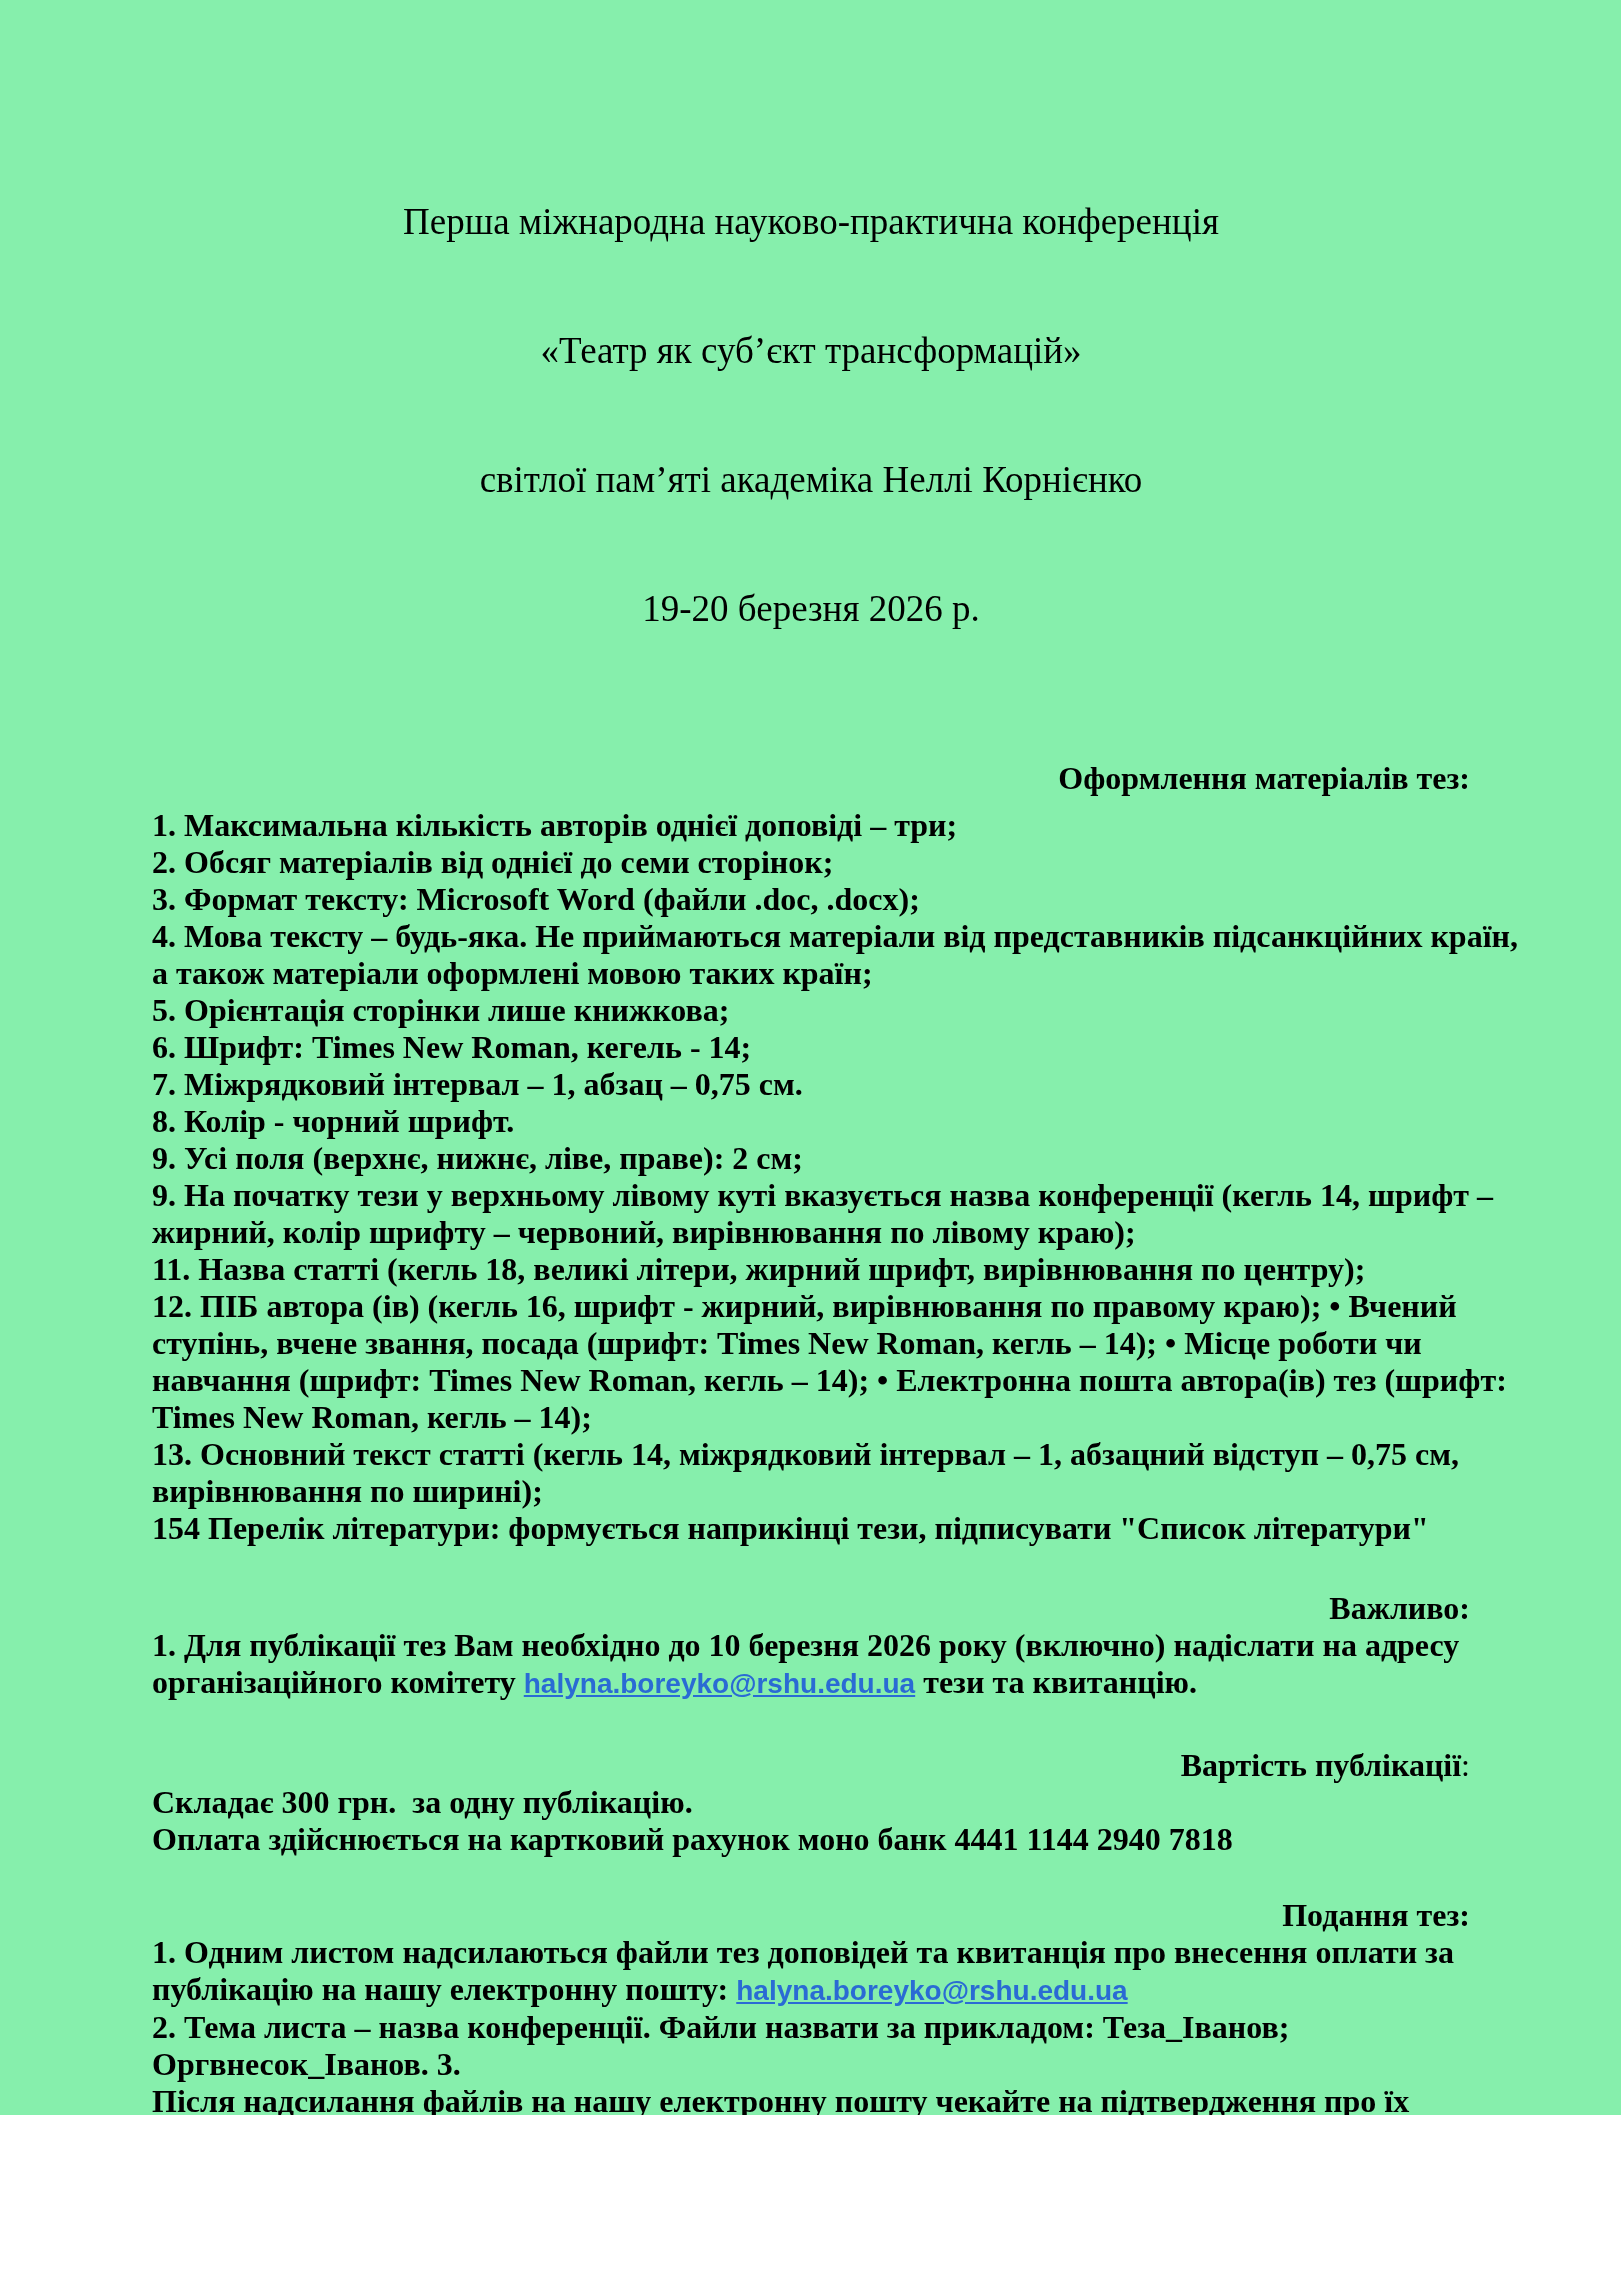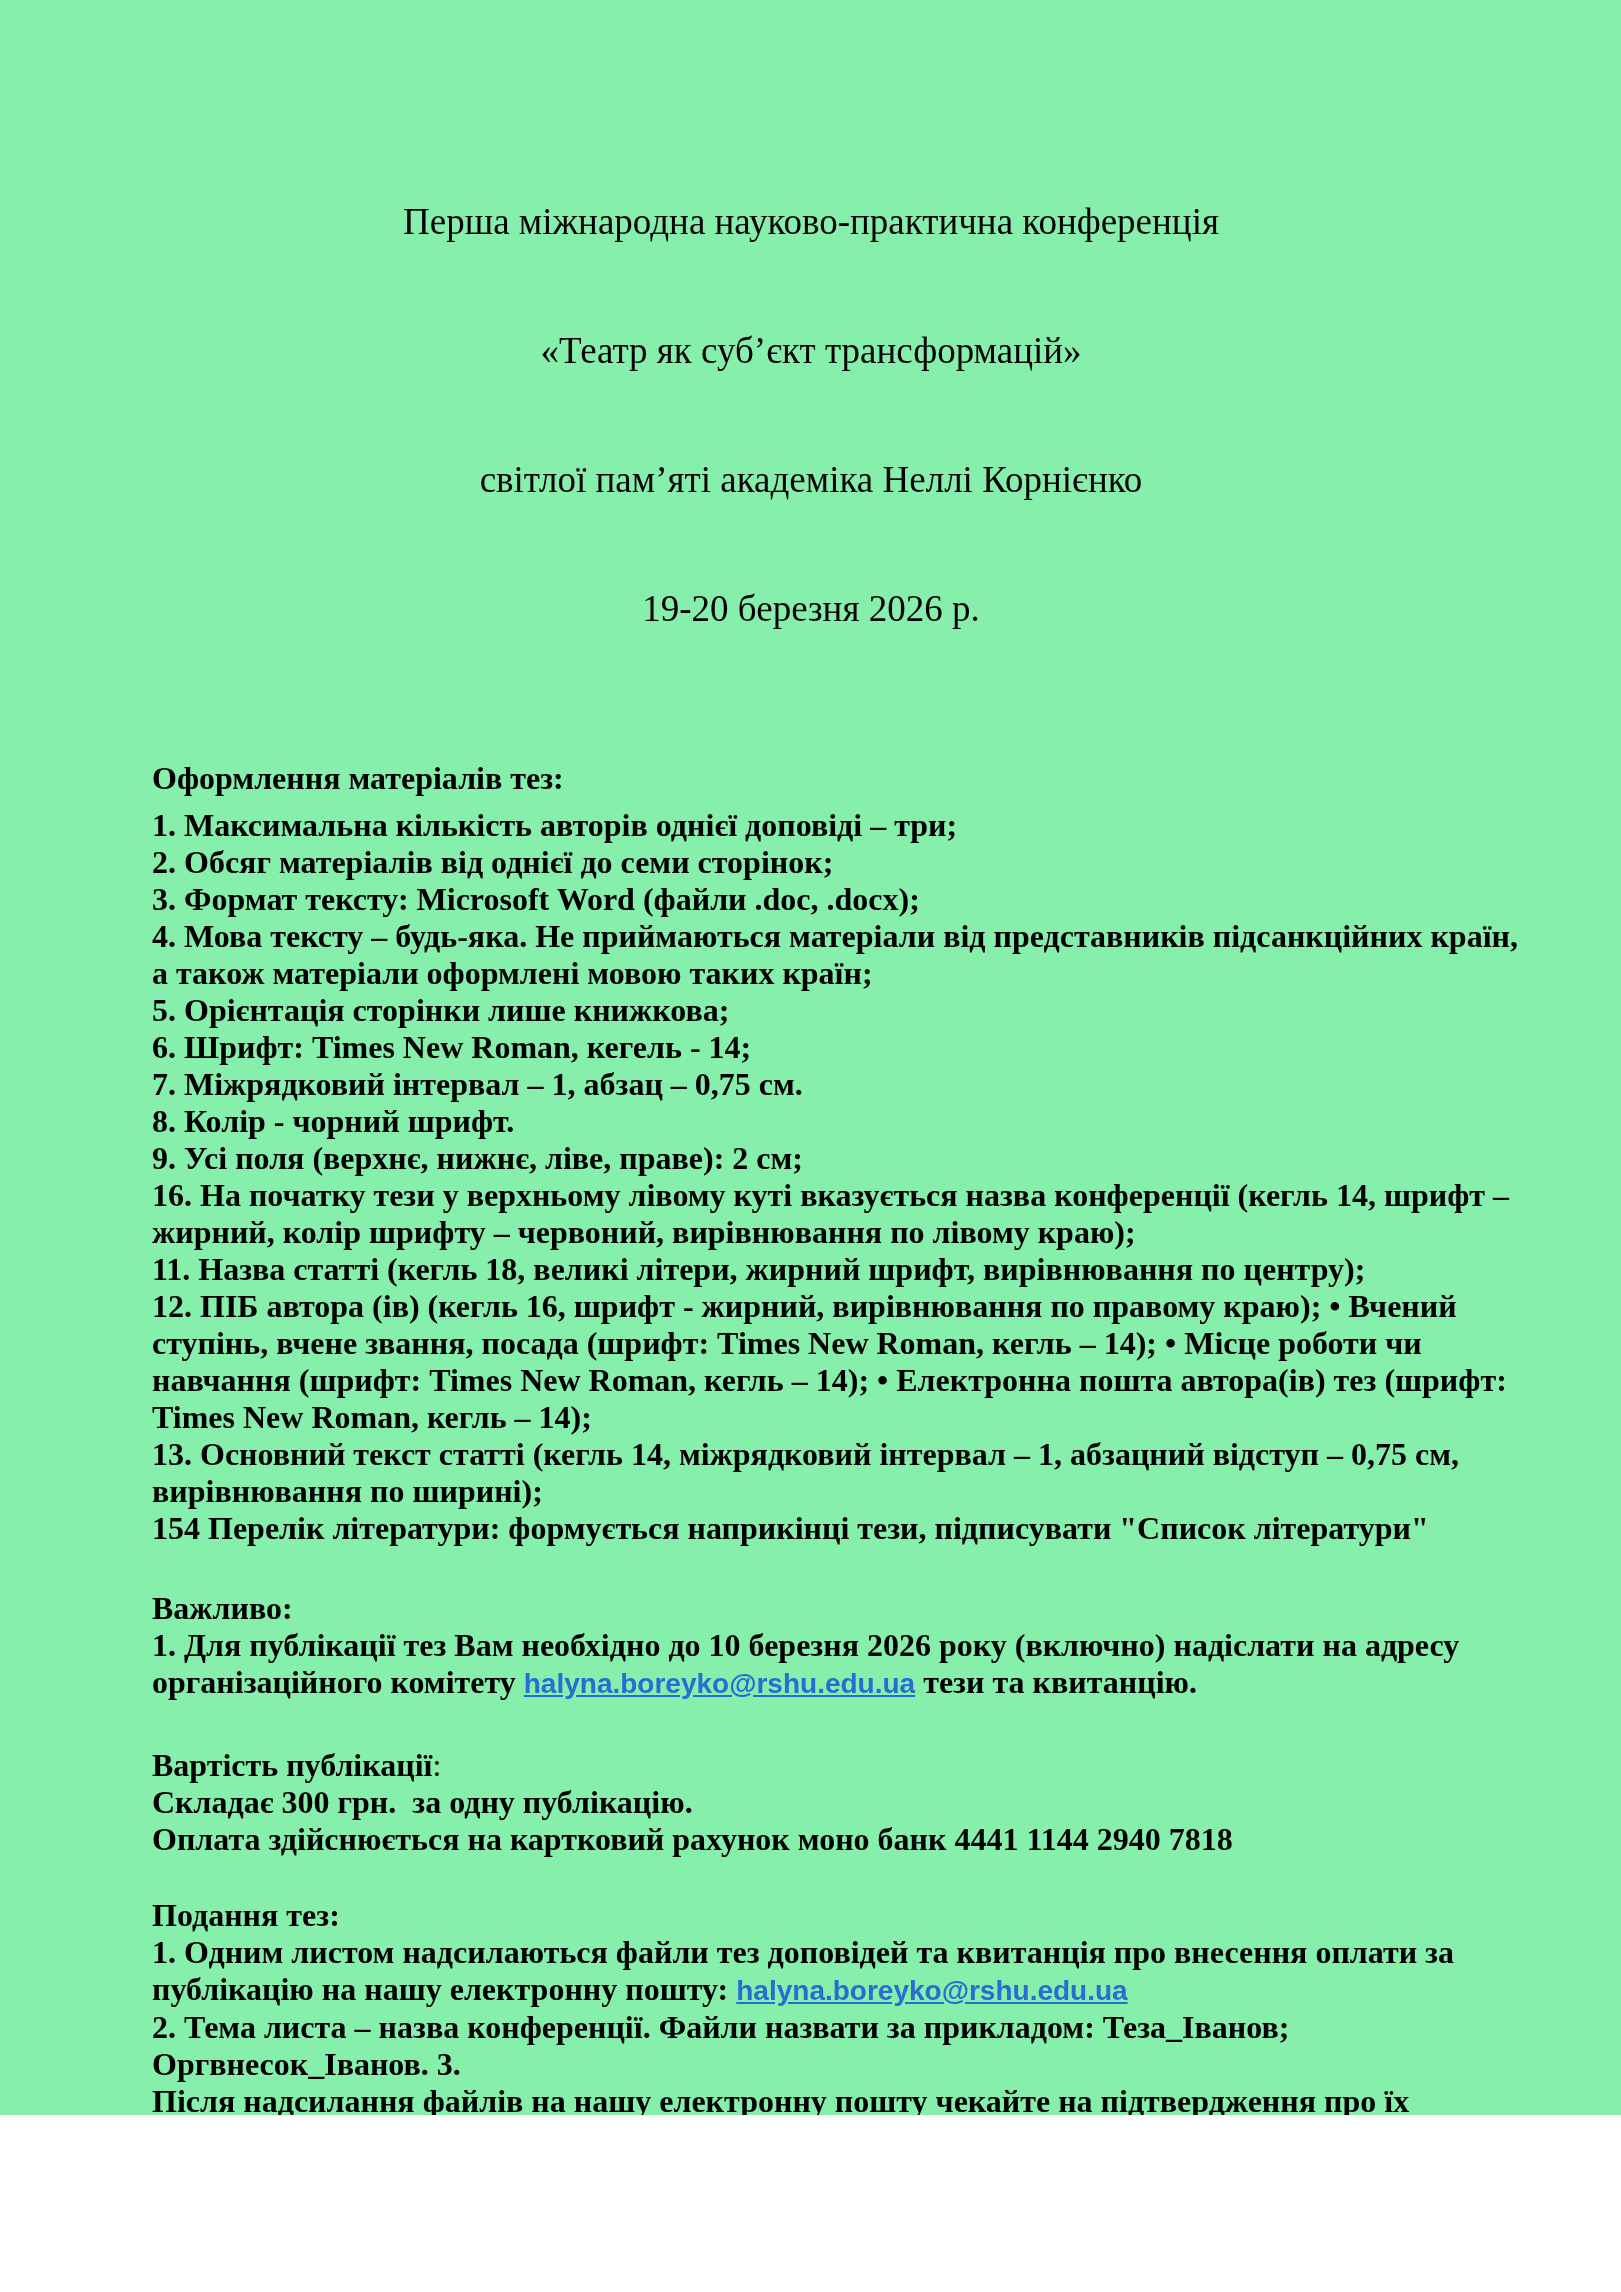--- a/index.html
+++ b/index.html
@@ -20,21 +20,21 @@
   }
   .title-block {
     margin-top: 114px;
     text-align: center;
     font-size: 37px;
     line-height: 43px;
     white-space: pre;
   }
   .title-block .bold { font-weight: normal; }
   .sec-heading {
-    text-align: left;
+    text-align: right;
     font-weight: bold;
     font-size: 32px;
     line-height: 37px;
     white-space: pre;
   }
   .sec-heading .colon-regular { font-weight: normal; }
   .bodytext p {
     margin: 0;
     font-size: 32px;
     line-height: 37px;
@@ -73,21 +73,21 @@
       <p>1. Максимальна кількість авторів однієї доповіді – три;</p>
       <p>2. Обсяг матеріалів від однієї до семи сторінок;</p>
       <p>3. Формат тексту: Microsoft Word (файли .doc, .docx);</p>
       <p>4. Мова тексту – будь-яка. Не приймаються матеріали від представників підсанкційних країн,
 а також матеріали оформлені мовою таких країн;</p>
       <p>5. Орієнтація сторінки лише книжкова;</p>
       <p>6. Шрифт: Times New Roman, кегель - 14;</p>
       <p>7. Міжрядковий інтервал – 1, абзац – 0,75 см.</p>
       <p>8. Колір - чорний шрифт.</p>
       <p>9. Усі поля (верхнє, нижнє, ліве, праве): 2 см;</p>
-      <p>16. На початку тези у верхньому лівому куті вказується назва конференції (кегль 14, шрифт –
+      <p>9. На початку тези у верхньому лівому куті вказується назва конференції (кегль 14, шрифт –
 жирний, колір шрифту – червоний, вирівнювання по лівому краю);</p>
       <p>11. Назва статті (кегль 18, великі літери, жирний шрифт, вирівнювання по центру);</p>
       <p>12. ПІБ автора (ів) (кегль 16, шрифт - жирний, вирівнювання по правому краю); • Вчений
 ступінь, вчене звання, посада (шрифт: Times New Roman, кегль – 14); • Місце роботи чи
 навчання (шрифт: Times New Roman, кегль – 14); • Електронна пошта автора(ів) тез (шрифт:
 Times New Roman, кегль – 14);</p>
       <p>13. Основний текст статті (кегль 14, міжрядковий інтервал – 1, абзацний відступ – 0,75 см,
 вирівнювання по ширині);</p>
       <p>154 Перелік літератури: формується наприкінці тези, підписувати "Список літератури"</p>
     </div>

